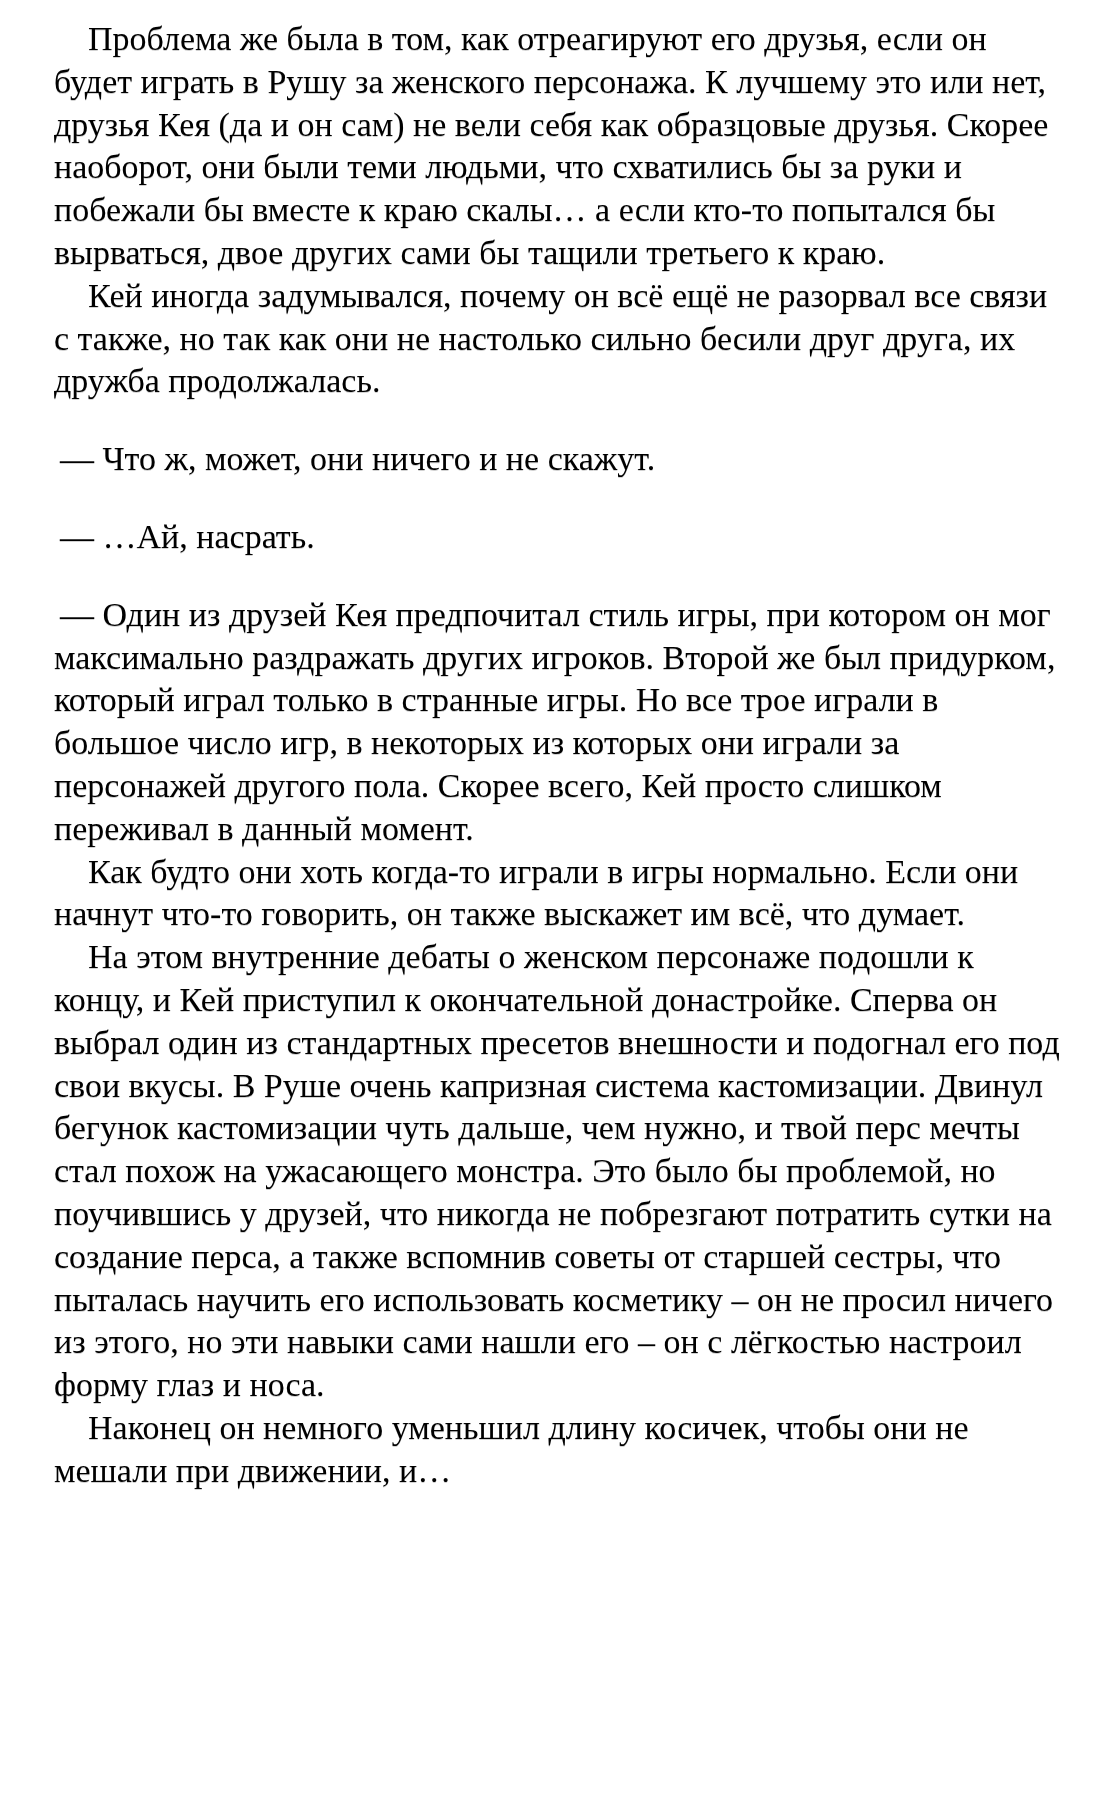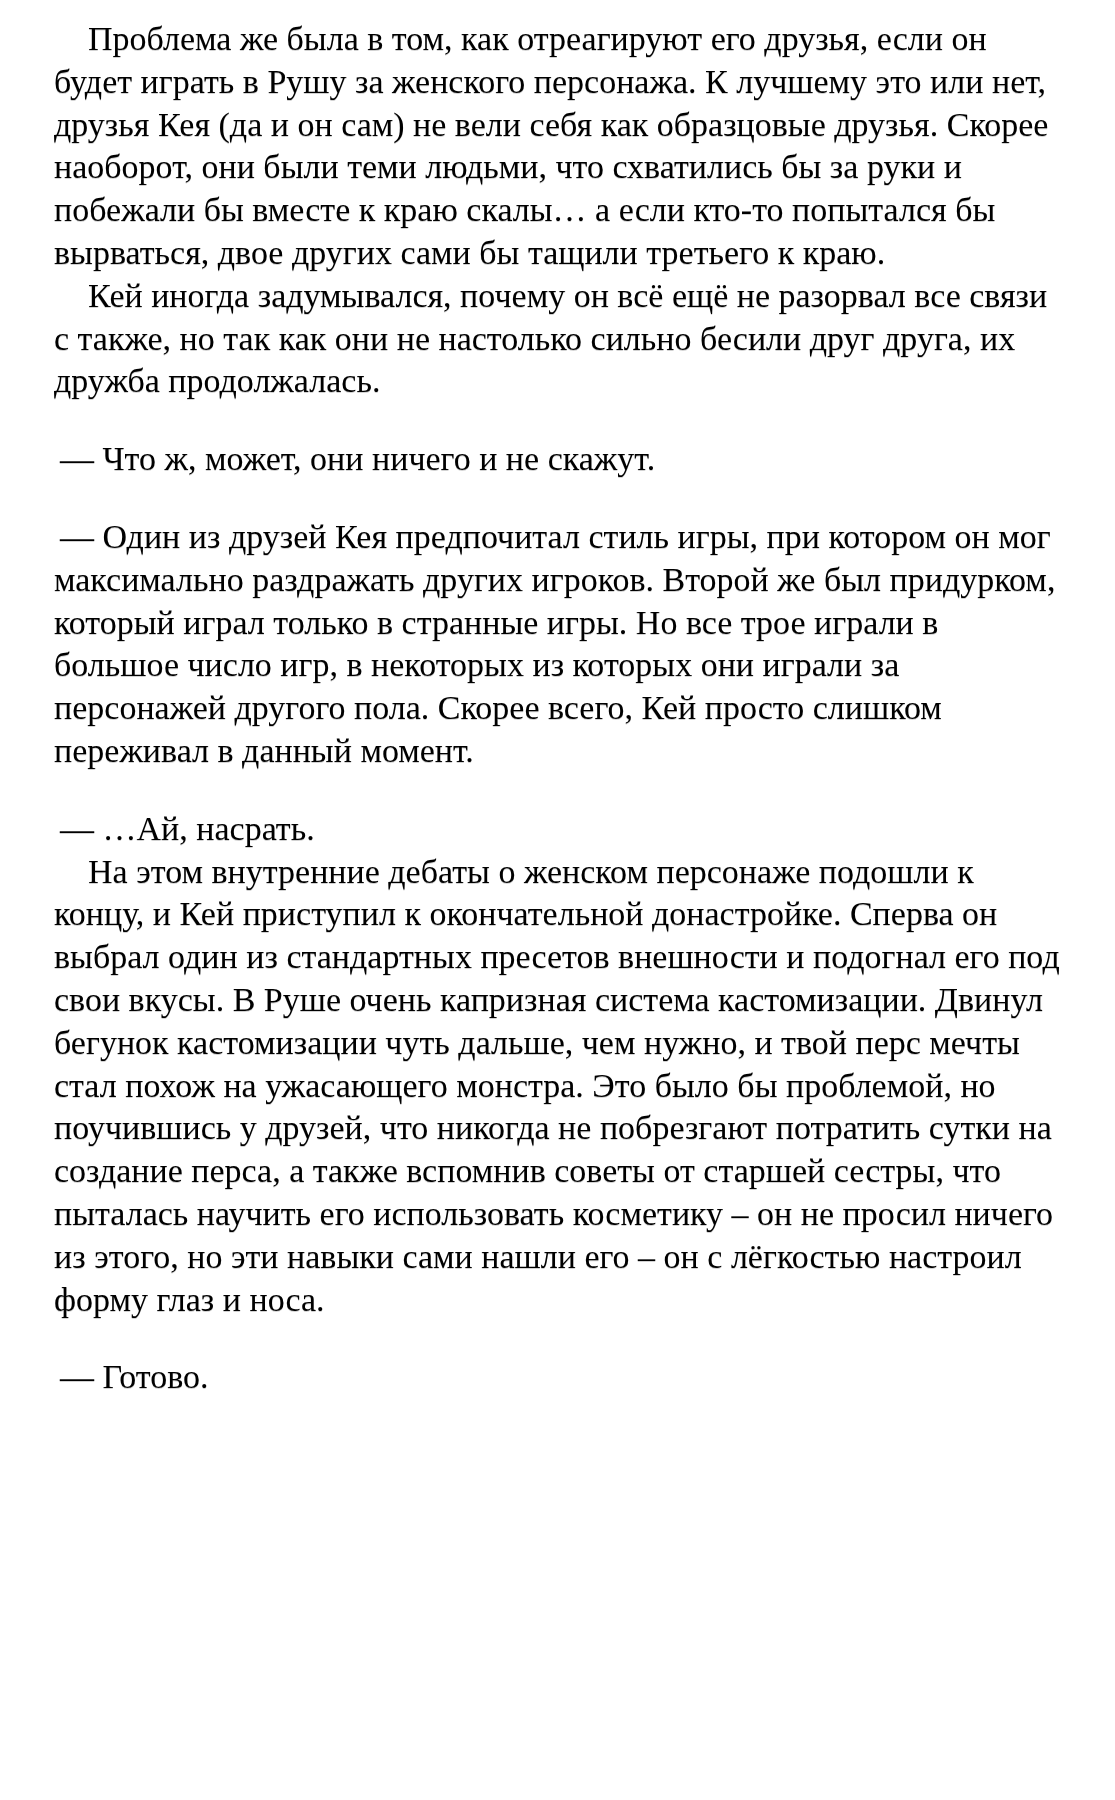--- a/index.html
+++ b/index.html
@@ -38,17 +38,18 @@
     margin-top: 35px;
   }
 </style>
 </head>
 <body>
 
 <div class="book-page" style="background: rgb(255, 255, 255); color: rgb(0, 0, 0);">
     <p class="para">Проблема же была в том, как отреагируют его друзья, если он будет играть в Рушу за женского персонажа. К лучшему это или нет, друзья Кея (да и он сам) не вели себя как образцовые друзья. Скорее наоборот, они были теми людьми, что схватились бы за руки и побежали бы вместе к краю скалы… а если кто-то попытался бы вырваться, двое других сами бы тащили третьего к краю.</p>
     <p class="para">Кей иногда задумывался, почему он всё ещё не разорвал все связи с также, но так как они не настолько сильно бесили друг друга, их дружба продолжалась.</p>
     <p class="dialogue">— Что ж, может, они ничего и не скажут.</p>
+    <p class="dialogue">— …Ай, насрать.</p>
     <p class="dialogue">— Один из друзей Кея предпочитал стиль игры, при котором он мог максимально раздражать других игроков. Второй же был придурком, который играл только в странные игры. Но все трое играли в большое число игр, в некоторых из которых они играли за персонажей другого пола. Скорее всего, Кей просто слишком переживал в данный момент.</p>
-    <p class="dialogue">— …Ай, насрать.</p>
+    <p class="para">Как будто они хоть когда-то играли в игры нормально. Если они начнут что-то говорить, он также выскажет им всё, что думает.</p>
     <p class="para">На этом внутренние дебаты о женском персонаже подошли к концу, и Кей приступил к окончательной донастройке. Сперва он выбрал один из стандартных пресетов внешности и подогнал его под свои вкусы. В Руше очень капризная система кастомизации. Двинул бегунок кастомизации чуть дальше, чем нужно, и твой перс мечты стал похож на ужасающего монстра. Это было бы проблемой, но поучившись у друзей, что никогда не побрезгают потратить сутки на создание перса, а также вспомнив советы от старшей сестры, что пыталась научить его использовать косметику – он не просил ничего из этого, но эти навыки сами нашли его – он с лёгкостью настроил форму глаз и носа.</p>
-    <p class="dialogue">— Готово.</p>
+    <p class="para">Наконец он немного уменьшил длину косичек, чтобы они не мешали при движении, и…</p>
   </div>
 
 </body></html>

